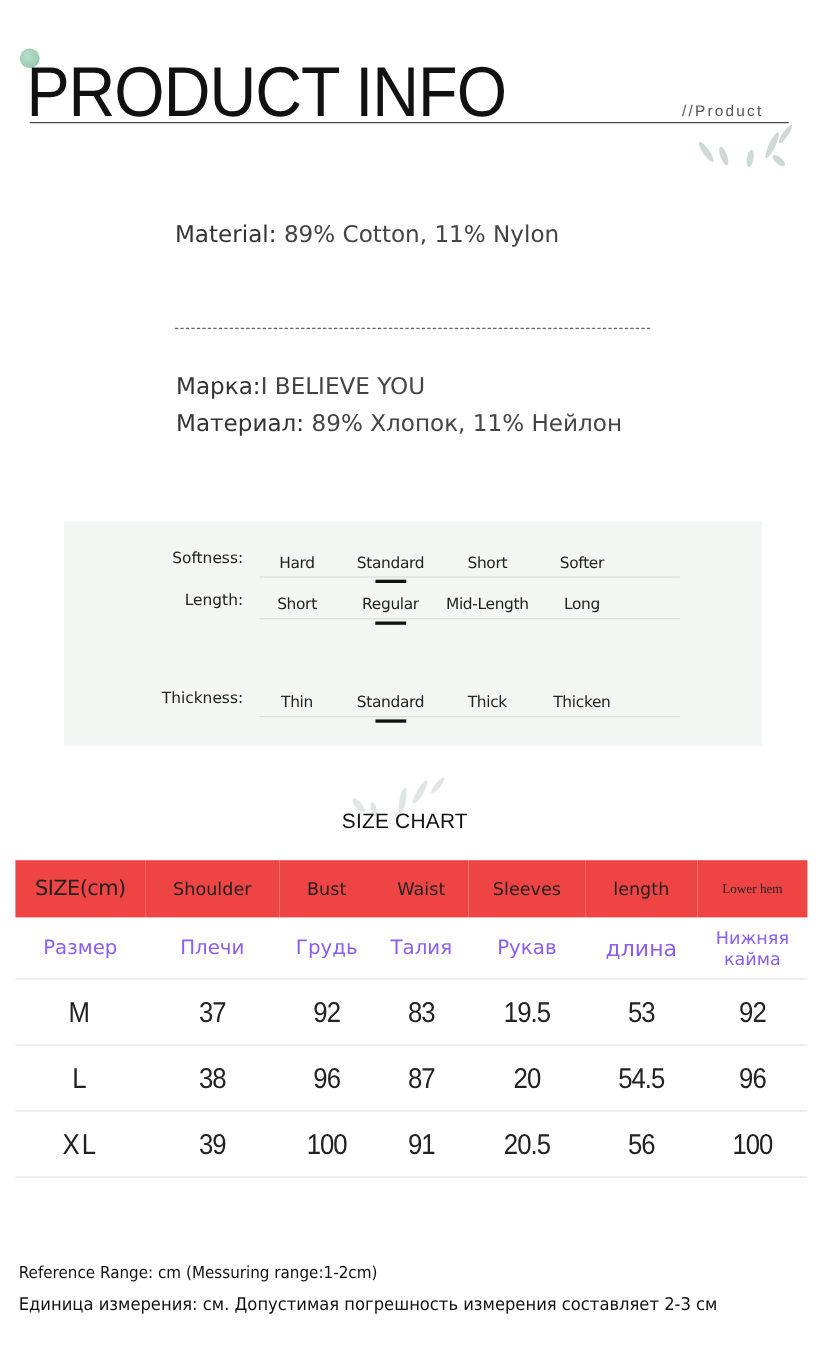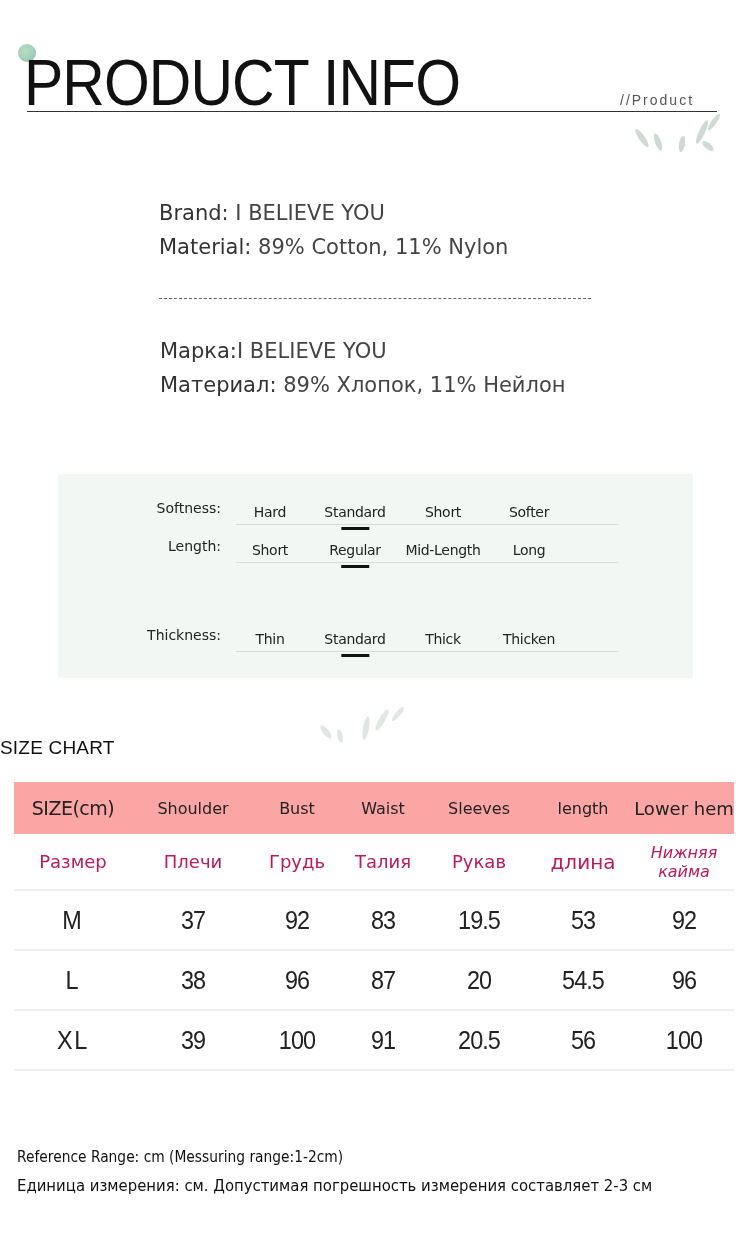--- a/index.html
+++ b/index.html
@@ -30,32 +30,32 @@
   .attr-label { position: absolute; right: 472px; top: 0; font-size: 14px; color: #222;
                 font-family: "DejaVu Sans", sans-serif; white-space: nowrap; }
   .attr-line { position: absolute; left: 178px; width: 382px; height: 1px; background: #d6dcd8; }
   .attr-opt { position: absolute; top: 4px; font-size: 14px; color: #222; transform: translateX(-50%);
               white-space: nowrap; font-family: "DejaVu Sans", sans-serif; letter-spacing: -0.3px; }
   .attr-opt.sel::after { content: ""; position: absolute; left: 50%; transform: translateX(-50%);
                          bottom: -10px; width: 28px; height: 3px; background: #111; }
 
   
   .leaves-mid { position: absolute; left: 310px; top: 702px; width: 110px; height: 42px; }
-  .chart-title { position: absolute; left: 0; width: 736px; top: 737px; text-align: left;
+  .chart-title { position: absolute; left: 0; width: 736px; top: 737px; text-align: center;
                  font-family: "Liberation Sans", sans-serif; font-size: 19px; color: #111; letter-spacing: 0.2px; }
 
   table.size { position: absolute; left: 14px; top: 782px; width: 720px; border-collapse: collapse;
                font-family: "DejaVu Sans", sans-serif; }
   table.size td { text-align: center; vertical-align: middle; padding: 0; }
-  tr.hdr-en { background: #fca5a5; height: 52px; }
+  tr.hdr-en { background: #ef4444; height: 52px; }
   tr.hdr-en td { font-size: 16px; color: #222; }
-  tr.hdr-en td.two { font-size: 18px; line-height: 21px; }
+  tr.hdr-en td.two { font-size: 12px; line-height: 21px; font-family: Liberation Serif, serif; }
   tr.hdr-ru { height: 56px; border-bottom: 2px solid #eeeeee; }
-  tr.hdr-ru td { font-size: 18px; color: #be185d; }
-  tr.hdr-ru td.two { font-size: 16px; line-height: 19px; font-style: italic; }
+  tr.hdr-ru td { font-size: 18px; color: #8b5cf6; }
+  tr.hdr-ru td.two { font-size: 16px; line-height: 19px; }
   tr.data { height: 60px; border-bottom: 2px solid #eeeeee; }
   tr.data td { font-family: "Liberation Sans", sans-serif; font-size: 26px; color: #222; letter-spacing: -1px;
                transform: scaleX(0.9); }
   tr.data td:first-child { letter-spacing: 2px; }
 
   .note { position: absolute; left: 17px; font-family: "DejaVu Sans", sans-serif; color: #111;
           white-space: nowrap; transform-origin: left center; }
   .note-en { top: 1148px; font-size: 15px; transform: scaleX(0.92); }
   .note-ru { top: 1176px; font-size: 16px; transform: scaleX(0.93); }
 </style>
@@ -71,24 +71,20 @@
     <ellipse cx="22" cy="30" rx="3" ry="11" transform="rotate(-35 22 30)"></ellipse>
     <ellipse cx="38" cy="34" rx="3" ry="9" transform="rotate(-20 38 34)"></ellipse>
     <ellipse cx="62" cy="36" rx="3" ry="8" transform="rotate(10 62 36)"></ellipse>
     <ellipse cx="82" cy="24" rx="3" ry="13" transform="rotate(25 82 24)"></ellipse>
     <ellipse cx="94" cy="14" rx="2.5" ry="10" transform="rotate(35 94 14)"></ellipse>
     <ellipse cx="88" cy="38" rx="3" ry="7" transform="rotate(-50 88 38)"></ellipse>
   </g>
 </svg>
 
 <div class="info info-en">
-  <div>
-    <span class="lbl">Brand:</span>
-    <span>I BELIEVE YOU</span>
-  </div>
   <div>
     <span class="lbl">Material:</span>
     <span>89% Cotton, 11% Nylon</span>
   </div>
 </div>
 <div class="dash"></div>
 
 <div class="info info-ru">
   <div>
     <span class="lbl">Марка:</span><span>I BELIEVE YOU</span>

